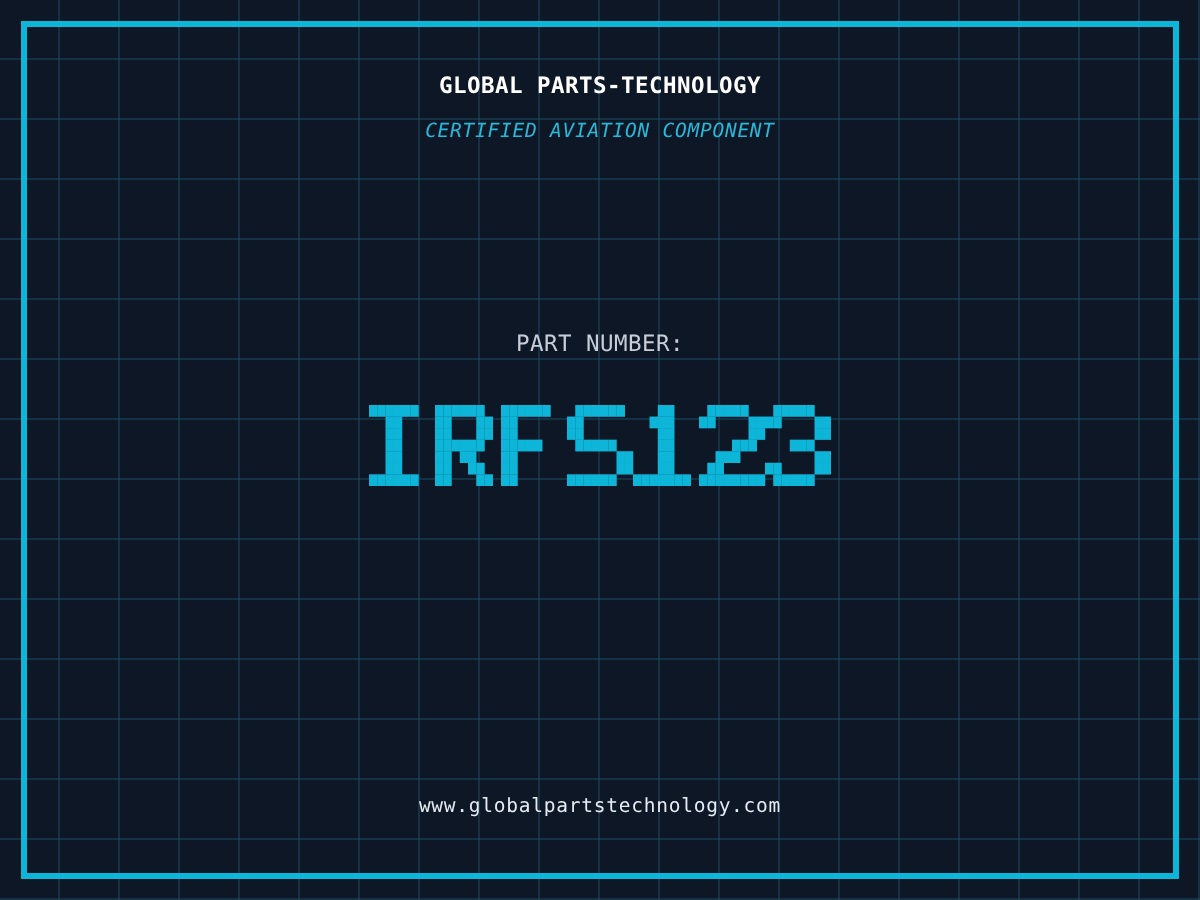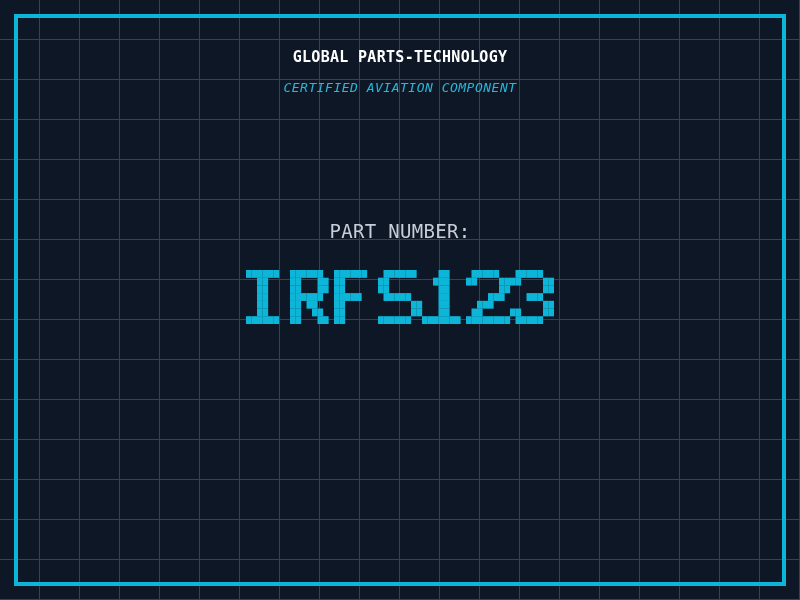--- a/index.html
+++ b/index.html
@@ -41,21 +41,21 @@
   }
   .tagline {
     top: 80px;
     font-size: 13px;
     letter-spacing: 0.5px;
     color: var(--tagline, #29b7da);
     font-style: italic;
   }
   .part-label {
     top: 220px;
-    font-size: 19px;
+    font-size: 15px;
     letter-spacing: 0.3px;
     color: var(--label, #c7cdd9);
   }
   .part-value {
     position: absolute;
     top: 270px;
     left: 0;
     width: 100%;
     text-align: center;
     line-height: 0;
@@ -248,13 +248,14 @@
         <rect x="269.50" y="38.50" width="5.65" height="7.85" fill="#0db5d8"></rect>
         <rect x="297.00" y="38.50" width="5.65" height="7.85" fill="#0db5d8"></rect>
         <rect x="302.50" y="38.50" width="5.65" height="7.85" fill="#0db5d8"></rect>
         <rect x="269.50" y="46.20" width="5.65" height="7.85" fill="#0db5d8"></rect>
         <rect x="275.00" y="46.20" width="5.65" height="7.85" fill="#0db5d8"></rect>
         <rect x="280.50" y="46.20" width="5.65" height="7.85" fill="#0db5d8"></rect>
         <rect x="286.00" y="46.20" width="5.65" height="7.85" fill="#0db5d8"></rect>
         <rect x="291.50" y="46.20" width="5.65" height="7.85" fill="#0db5d8"></rect>
       </svg></div>
 
+  <div class="txt website">www.globalpartstechnology.com</div>
 </div>
 
 </body></html>

